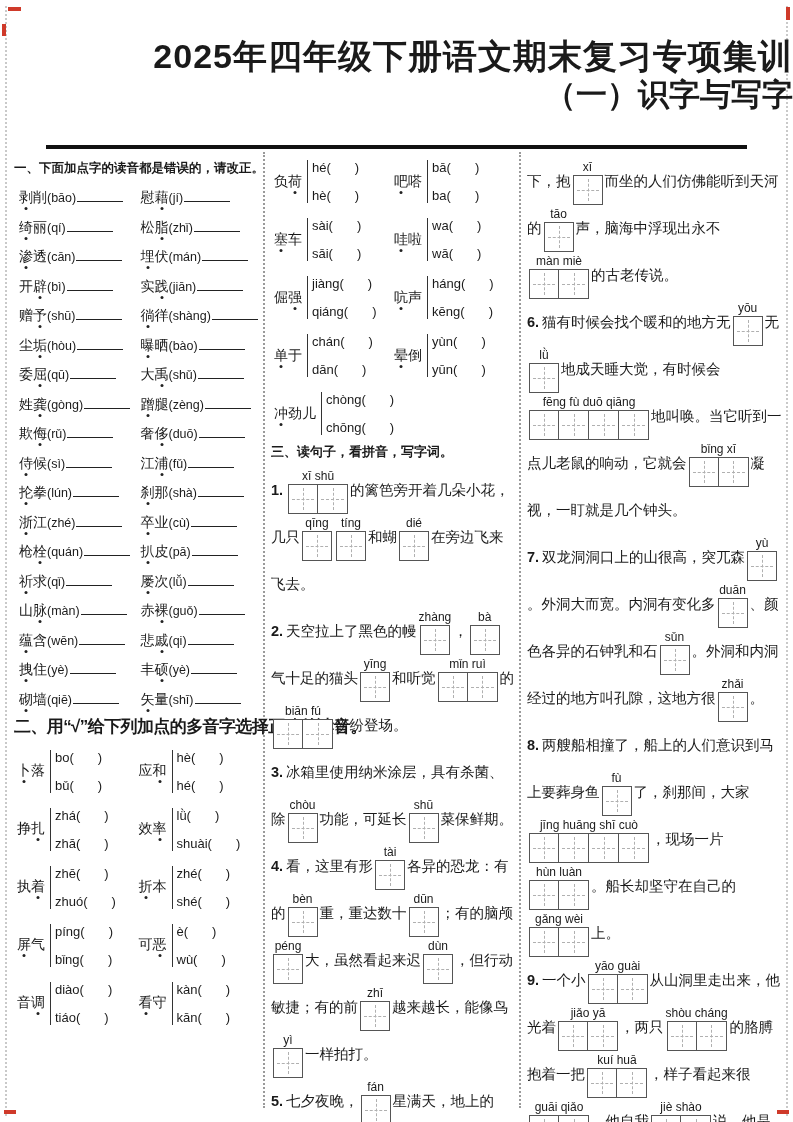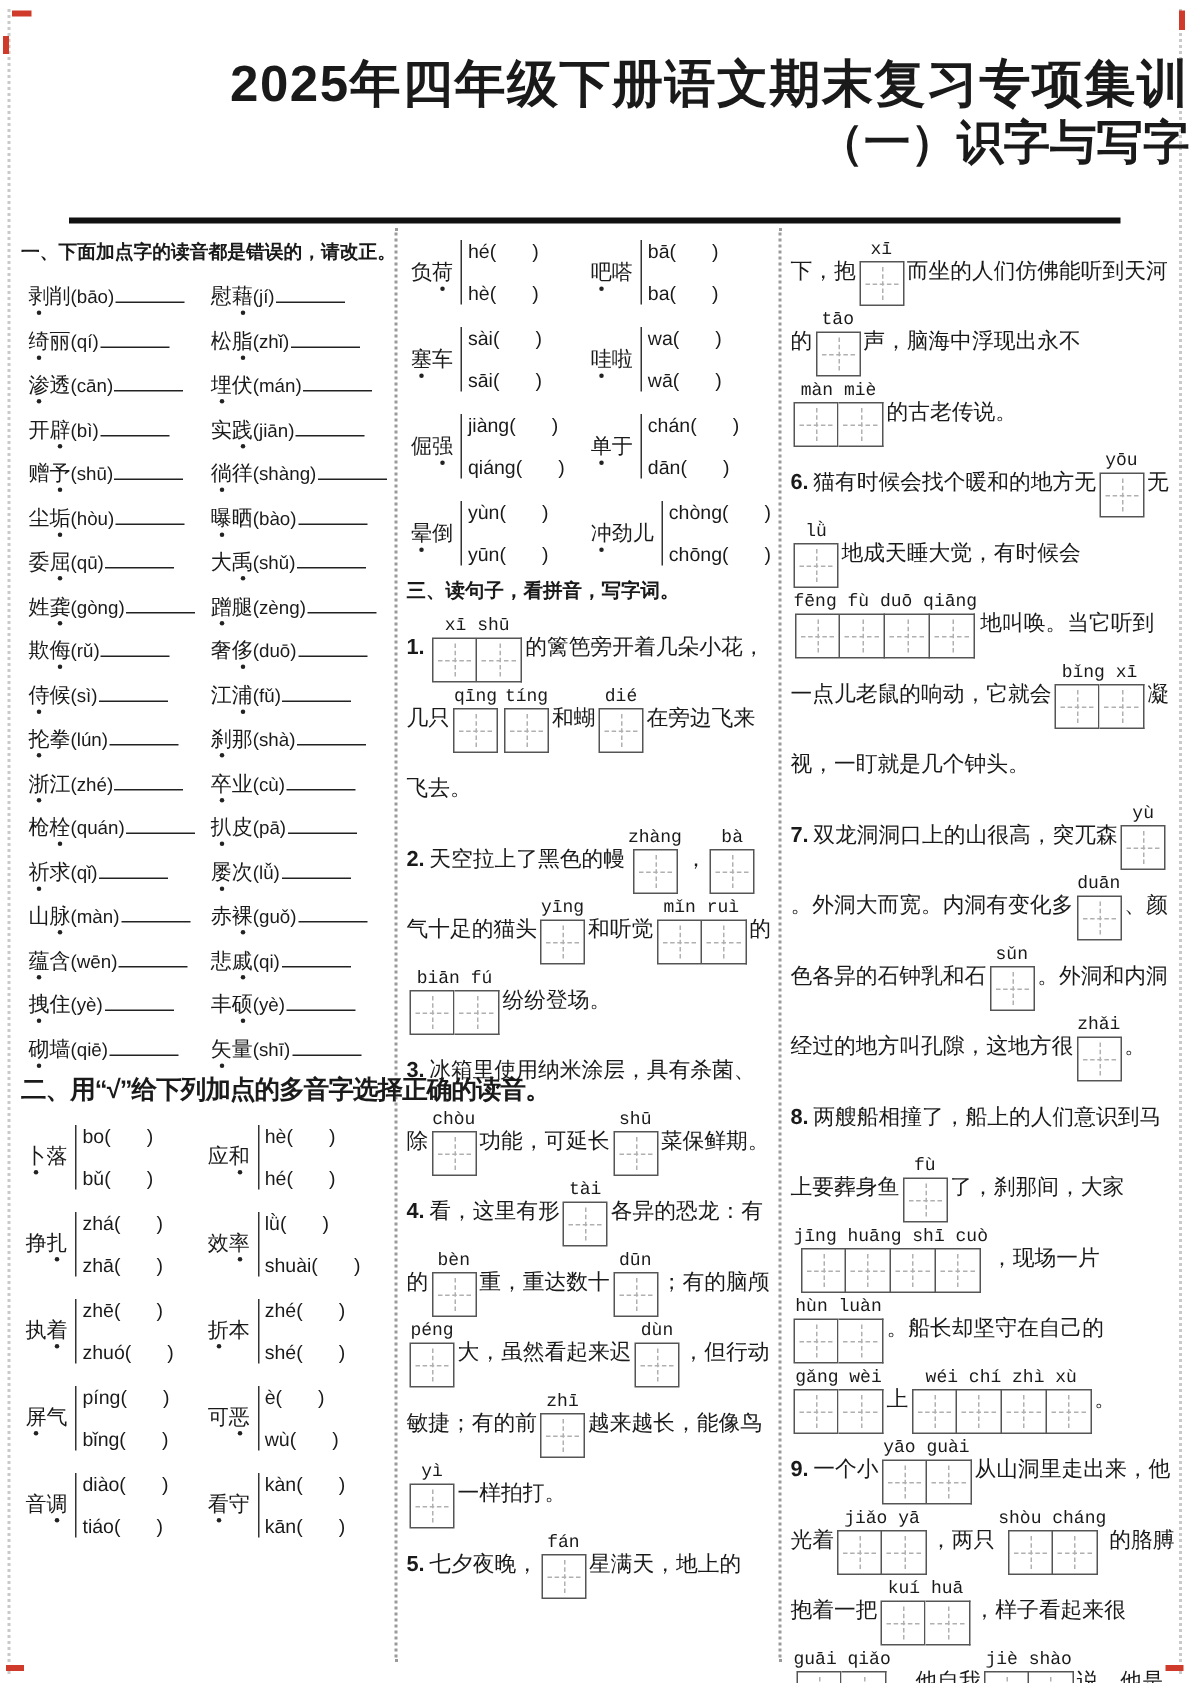--- a/index.html
+++ b/index.html
@@ -39,21 +39,21 @@
   .poly-grid{display:grid;grid-template-columns:1fr 1fr;row-gap:15px;margin-top:12px;padding-left:3px;}
   .poly{display:flex;align-items:center;}
   .pword{font-size:14px;margin-right:5px;white-space:nowrap;}
   .opts{border-left:1.5px solid #333;padding-left:4px;display:flex;flex-direction:column;gap:13px;font-size:13px;}
   .opt{white-space:nowrap;}
   .gap{display:inline-block;width:24px;}
   
   .sent{font-size:14.5px;line-height:47px;text-align:left;}
   .num{font-weight:bold;margin-right:3px;}
   .pbg{display:inline-flex;flex-direction:column;align-items:center;vertical-align:middle;
-    margin:0 2px;line-height:normal;font-family:Liberation Mono, monospace;}
+    margin:0 2px;line-height:normal;}
   .pin{font-size:12px;height:15px;line-height:15px;white-space:nowrap;}
   .cells{display:flex;}
   .cell{width:30px;height:30px;border:1.3px solid #555;position:relative;box-sizing:border-box;background:#fff;}
   .cell + .cell{border-left:0;}
   .cell::before{content:'';position:absolute;left:3px;right:3px;top:50%;border-top:1px dashed #b0b0b0;}
   .cell::after{content:'';position:absolute;top:3px;bottom:3px;left:50%;border-left:1px dashed #b0b0b0;}
 </style>
 </head>
 <body>
 
@@ -220,20 +220,27 @@
         </div>
       </div>
       <div class="poly">
         <span class="pword"><span class="ch">倔</span><span class="ch dot">强</span></span>
         <div class="opts">
           <div class="opt">jiàng(<span class="gap"></span>)</div>
           <div class="opt">qiáng(<span class="gap"></span>)</div>
         </div>
       </div>
       <div class="poly">
+        <span class="pword"><span class="ch dot">吭</span><span class="ch">声</span></span>
+        <div class="opts">
+          <div class="opt">háng(<span class="gap"></span>)</div>
+          <div class="opt">kēng(<span class="gap"></span>)</div>
+        </div>
+      </div>
+      <div class="poly">
         <span class="pword"><span class="ch dot">单</span><span class="ch">于</span></span>
         <div class="opts">
           <div class="opt">chán(<span class="gap"></span>)</div>
           <div class="opt">dān(<span class="gap"></span>)</div>
         </div>
       </div>
       <div class="poly">
         <span class="pword"><span class="ch dot">晕</span><span class="ch">倒</span></span>
         <div class="opts">
           <div class="opt">yùn(<span class="gap"></span>)</div>
@@ -439,29 +446,21 @@
           <span class="cells">
             <span class="cell"></span>
             <span class="cell"></span>
           </span>
         </span><span class="txt">。船长却坚守在自己的</span><span class="pbg">
           <span class="pin">gǎng  wèi</span>
           <span class="cells">
             <span class="cell"></span>
             <span class="cell"></span>
           </span>
-        </span><span class="txt">上</span><span class="pbg">
-          <span class="pin">wéi  chí  zhì  xù</span>
-          <span class="cells">
-            <span class="cell"></span>
-            <span class="cell"></span>
-            <span class="cell"></span>
-            <span class="cell"></span>
-          </span>
-        </span><span class="txt">。</span></div>
+        </span><span class="txt">上</span><span class="txt">。</span></div>
       <div class="sent"><span class="num">9.</span><span class="txt">一个小</span><span class="pbg">
           <span class="pin">yāo  guài</span>
           <span class="cells">
             <span class="cell"></span>
             <span class="cell"></span>
           </span>
         </span><span class="txt">从山洞里走出来，他光着</span><span class="pbg">
           <span class="pin">jiǎo  yā</span>
           <span class="cells">
             <span class="cell"></span>

